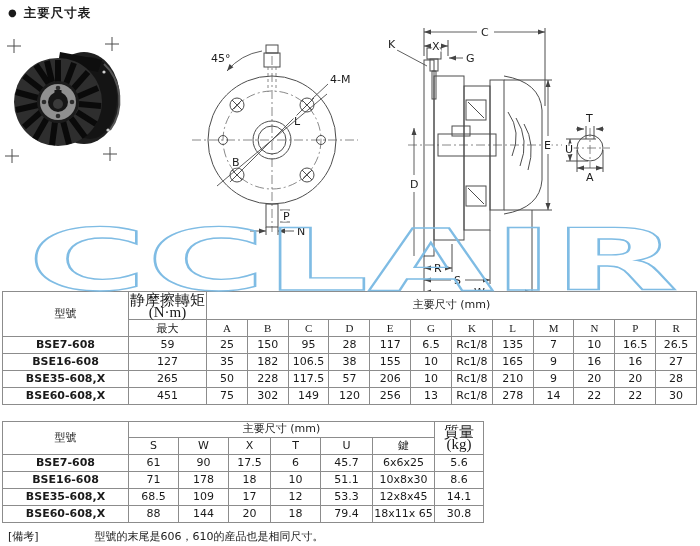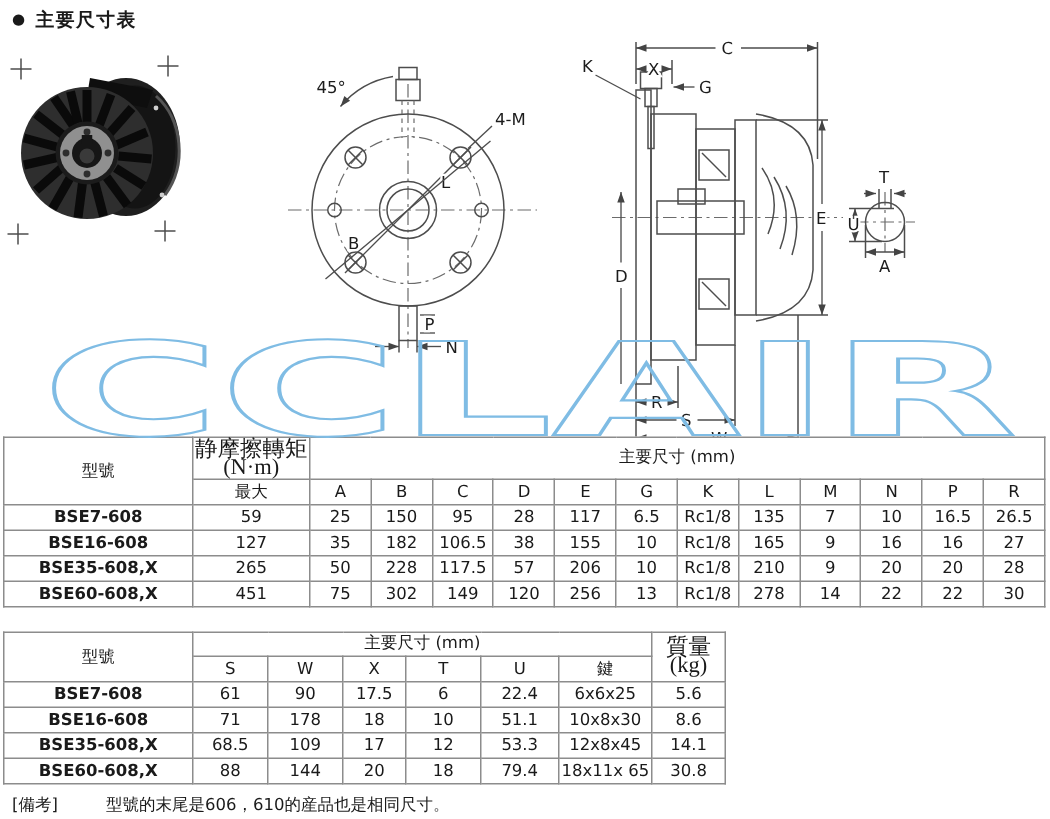--- a/index.html
+++ b/index.html
@@ -18,27 +18,27 @@
   .drawing .dim{stroke:#4d4d4d;stroke-width:0.9;fill:none;}
   
   .watermark{position:absolute;top:224px;left:0;width:700px;height:82px;z-index:6;pointer-events:none;}
   .watermark text{font-family:"DejaVu Sans","Liberation Sans",sans-serif;font-weight:bold;
                   fill:none;stroke-width:1.4px;}
   
   table{border-collapse:collapse;table-layout:fixed;font-size:11px;color:#1a1a1a;background:#fff;}
   th,td{border:1px solid #8c8c8c;text-align:center;vertical-align:middle;padding:0;font-weight:normal;line-height:1.15;}
   .t1{position:absolute;top:291px;left:2px;width:695px;}
   .t2{position:absolute;top:421px;left:2px;width:481px;}
-  .t1 .hr1{height:28px;} .t1 .hr2{height:17px;} .t1 .dr{height:17px;}
+  .t1 .hr1{height:28px;} .t1 .hr2{height:17px;font-family:Liberation Serif, serif;} .t1 .dr{height:17px;}
   .t2 .hr1{height:16px;} .t2 .hr2{height:17px;} .t2 .dr{height:17px;}
   td.model{font-weight:700;}
   .two-line{font-size:15px;line-height:12px;font-family:Liberation Serif, serif;}
   
   .footnote{position:absolute;top:529px;left:8px;font-size:11px;}
-  .footnote .tag{margin-right:32px;}
+  .footnote .tag{margin-right:56px;}
 </style>
 </head>
 <body>
 
 <div class="stage">
 
   <div class="title">
     <span class="bullet">●</span><span>主要尺寸表</span>
   </div>
 
@@ -390,21 +390,21 @@
       <th>T</th>
       <th>U</th>
       <th>鍵</th>
     </tr>
     <tr class="dr">
       <td class="model">BSE7-608</td>
       <td>61</td>
       <td>90</td>
       <td>17.5</td>
       <td>6</td>
-      <td>22.4</td>
+      <td>45.7</td>
       <td>6x6x25</td>
       <td>5.6</td>
     </tr>
     <tr class="dr">
       <td class="model">BSE16-608</td>
       <td>71</td>
       <td>178</td>
       <td>18</td>
       <td>10</td>
       <td>51.1</td>

